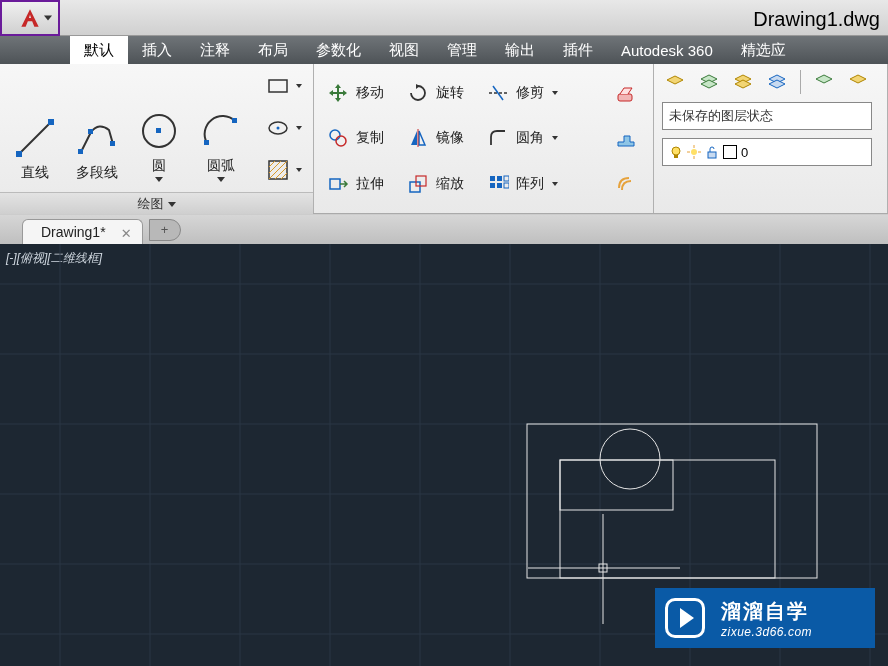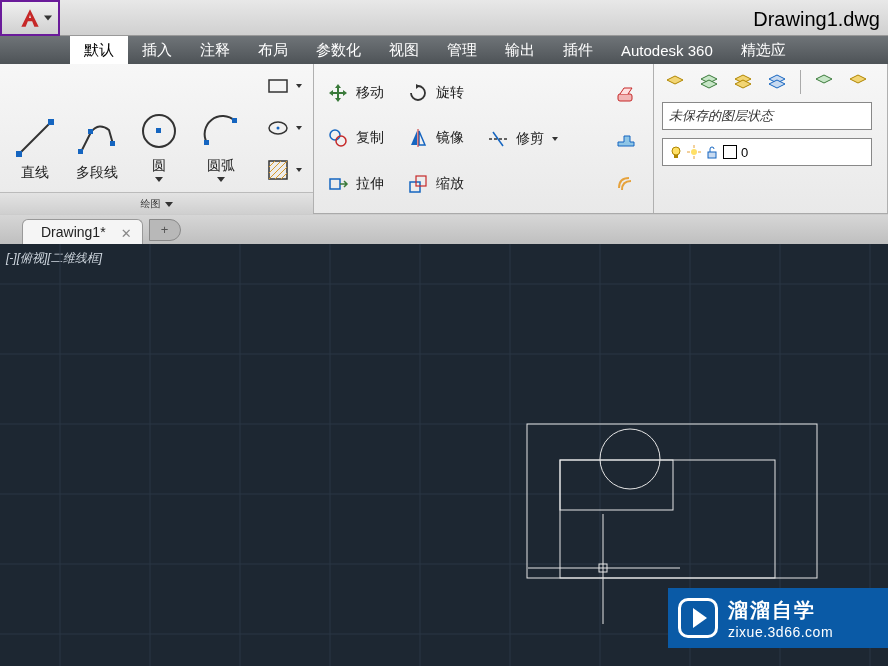--- a/index.html
+++ b/index.html
@@ -84,21 +84,21 @@
     .panel-body {
       flex: 1;
       display: flex;
       padding: 6px 8px;
       gap: 8px;
     }
     .panel-title {
       height: 22px;
       background: linear-gradient(to bottom, #e3e3e3, #cfcfcf);
       text-align: center;
-      font-size: 10px;
+      font-size: 13px;
       color: #333;
       line-height: 22px;
       border-top: 1px solid #bbb;
       position: relative;
     }
     .panel-title .dd {
       display: inline-block;
       margin-left: 4px;
       vertical-align: middle;
       width: 0; height: 0;
@@ -184,21 +184,20 @@
     .layer-state-box {
       width: 210px;
       height: 28px;
       background: #fff;
       border: 1px solid #888;
       display: flex;
       align-items: center;
       padding: 0 6px;
       font-size: 13px;
       color: #333;
-      font-style: italic;
     }
     .layer-dropdown {
       width: 210px;
       height: 28px;
       background: #fff;
       border: 1px solid #888;
       display: flex;
       align-items: center;
       padding: 0 6px;
       gap: 4px;
@@ -271,49 +270,49 @@
       font-size: 12px;
       font-style: italic;
     }
     .drawing {
       position: absolute;
       left: 0; top: 0;
       width: 888px; height: 422px;
     }
     .watermark {
       position: absolute;
-      right: 0;
+      right: 13px;
       bottom: 18px;
       width: 220px;
       height: 60px;
       background: #0a5aa6;
       display: flex;
       align-items: center;
       padding: 0 10px;
-      gap: 10px;
+      gap: 16px;
     }
     .watermark .play {
       width: 40px; height: 40px;
       border: 3px solid #fff;
       border-radius: 10px;
       display: flex;
       align-items: center;
       justify-content: center;
     }
     .watermark .play::after {
       content: "";
       width: 0; height: 0;
       border-top: 10px solid transparent;
       border-bottom: 10px solid transparent;
       border-left: 14px solid #fff;
       margin-left: 4px;
     }
     .watermark .wm-text { display:flex; flex-direction:column; color:#fff; }
     .watermark .wm-main { font-size: 20px; font-weight: bold; letter-spacing:2px; }
-    .watermark .wm-sub { font-size: 14px; letter-spacing:0.5px; }
+    .watermark .wm-sub { font-size: 12px; letter-spacing:0.5px;font-style:italic; }
   </style>
 </head>
 <body>
 
 <div class="titlebar">
   <div class="app-btn">
     <svg viewBox="0 0 24 24">
       <path d="M4 20 L12 4 L20 20 L16 20 L14 15 L10 15 L8 20 Z M11 12 L13 12 L12 9 Z" fill="#c62828"></path>
     </svg>
     <span class="dd-triangle"></span>
@@ -475,20 +474,43 @@
       </div>
       <div class="modcol">
         <div class="cmd-row">
           <span class="icon24">
               <svg width="22" height="22">
                 <line x1="2" y1="11" x2="20" y2="11" stroke="#333" stroke-width="1.5" stroke-dasharray="3 2"></line>
                 <line x1="6" y1="4" x2="16" y2="18" stroke="#1565c0" stroke-width="1.5"></line>
               </svg>
             </span>
           <span class="lbl">修剪</span>
+          <span class="dd"></span>
+        </div>
+        <div class="cmd-row">
+          <span class="icon24">
+              <svg width="22" height="22">
+                <path d="M4 18 L4 10 Q4 4 10 4 L18 4" fill="none" stroke="#333" stroke-width="1.8"></path>
+              </svg>
+            </span>
+          <span class="lbl">圆角</span>
+          <span class="dd"></span>
+        </div>
+        <div class="cmd-row">
+          <span class="icon24">
+              <svg width="22" height="22">
+                <rect x="3" y="3" width="5" height="5" fill="#1565c0"></rect>
+                <rect x="10" y="3" width="5" height="5" fill="#1565c0"></rect>
+                <rect x="3" y="10" width="5" height="5" fill="#1565c0"></rect>
+                <rect x="10" y="10" width="5" height="5" fill="#1565c0"></rect>
+                <rect x="17" y="3" width="5" height="5" fill="none" stroke="#1565c0"></rect>
+                <rect x="17" y="10" width="5" height="5" fill="none" stroke="#1565c0"></rect>
+              </svg>
+            </span>
+          <span class="lbl">阵列</span>
           <span class="dd"></span>
         </div>
       </div>
       <div class="smallcol" style="gap:12px; margin-left:auto; padding-right:4px;">
         <div class="smallbtn">
             <svg width="22" height="22">
               <rect x="4" y="10" width="14" height="7" rx="2" fill="#f2b5b5" stroke="#c62828"></rect>
               <path d="M6 10 L10 4 L18 4 L14 10" fill="#ffe0e0" stroke="#c62828"></path>
             </svg>
           </div>

